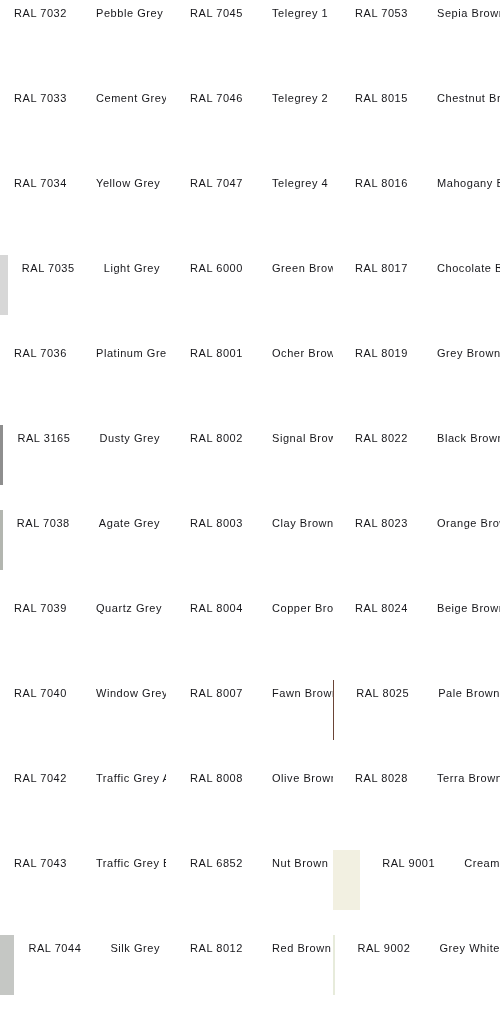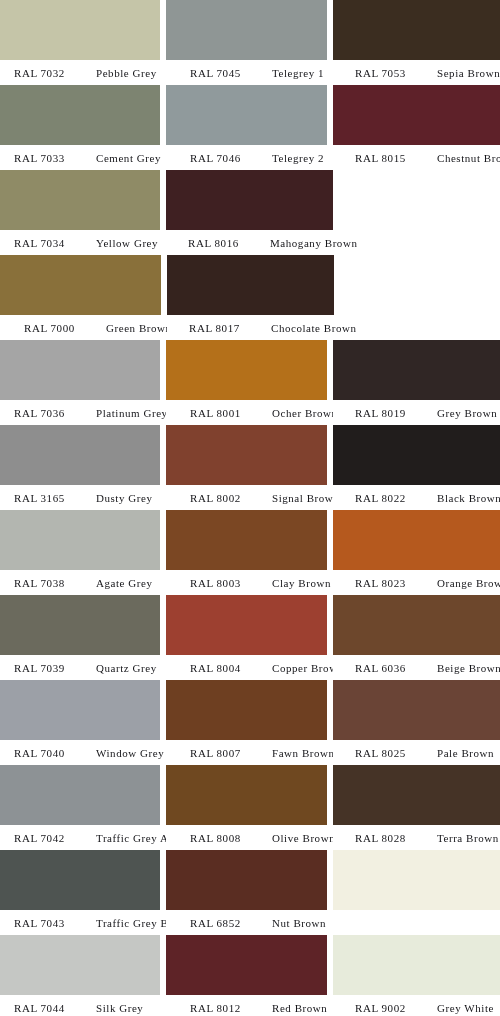--- a/index.html
+++ b/index.html
@@ -20,23 +20,22 @@
     position: relative;
   }
   .ral-row {
     display: flex;
     width: 500px;
     height: 85px;
     box-sizing: border-box;
   }
   .ral-cell {
     display: flex;
-    flex-direction: column;
+    flex-direction: row;
     box-sizing: border-box;
-    font-family: Liberation Serif, serif;
   }
   
   .ral-cell.col-0 {
     width: 160px;
     margin-right: 6px;
   }
   .ral-cell.col-1 {
     width: 161px;
     margin-right: 6px;
   }
@@ -126,33 +125,47 @@
       </div>
     </div>
     <div class="ral-row">
       <div class="ral-cell col-0">
         <div class="swatch" title="Yellow Grey" style="background: rgb(143, 139, 102);"></div>
         <div class="caption">
           <span class="caption-code">RAL 7034</span>
           <span class="caption-name">Yellow Grey</span>
         </div>
       </div>
+      <div class="ral-cell col-1">
+        <div class="swatch" title="Telegrey 4" style="background: rgb(215, 215, 215);"></div>
+        <div class="caption">
+          <span class="caption-code">RAL 7047</span>
+          <span class="caption-name">Telegrey 4</span>
+        </div>
+      </div>
       <div class="ral-cell col-2">
         <div class="swatch" title="Mahogany Brown" style="background: rgb(63, 32, 34);"></div>
         <div class="caption">
           <span class="caption-code">RAL 8016</span>
           <span class="caption-name">Mahogany Brown</span>
         </div>
       </div>
     </div>
     <div class="ral-row">
+      <div class="ral-cell col-0">
+        <div class="swatch" title="Light Grey" style="background: rgb(215, 215, 215);"></div>
+        <div class="caption">
+          <span class="caption-code">RAL 7035</span>
+          <span class="caption-name">Light Grey</span>
+        </div>
+      </div>
       <div class="ral-cell col-1">
         <div class="swatch" title="Green Brown" style="background: rgb(137, 112, 58);"></div>
         <div class="caption">
-          <span class="caption-code">RAL 7000</span>
+          <span class="caption-code">RAL 6000</span>
           <span class="caption-name">Green Brown</span>
         </div>
       </div>
       <div class="ral-cell col-2">
         <div class="swatch" title="Chocolate Brown" style="background: rgb(53, 35, 30);"></div>
         <div class="caption">
           <span class="caption-code">RAL 8017</span>
           <span class="caption-name">Chocolate Brown</span>
         </div>
       </div>
@@ -237,21 +250,21 @@
       <div class="ral-cell col-1">
         <div class="swatch" title="Copper Brown" style="background: rgb(157, 64, 48);"></div>
         <div class="caption">
           <span class="caption-code">RAL 8004</span>
           <span class="caption-name">Copper Brown</span>
         </div>
       </div>
       <div class="ral-cell col-2">
         <div class="swatch" title="Beige Brown" style="background: rgb(109, 71, 44);"></div>
         <div class="caption">
-          <span class="caption-code">RAL 6036</span>
+          <span class="caption-code">RAL 8024</span>
           <span class="caption-name">Beige Brown</span>
         </div>
       </div>
     </div>
     <div class="ral-row">
       <div class="ral-cell col-0">
         <div class="swatch" title="Window Grey" style="background: rgb(156, 160, 167);"></div>
         <div class="caption">
           <span class="caption-code">RAL 7040</span>
           <span class="caption-name">Window Grey</span>
@@ -305,20 +318,24 @@
       </div>
       <div class="ral-cell col-1">
         <div class="swatch" title="Nut Brown" style="background: rgb(90, 45, 34);"></div>
         <div class="caption">
           <span class="caption-code">RAL 6852</span>
           <span class="caption-name">Nut Brown</span>
         </div>
       </div>
       <div class="ral-cell col-2">
         <div class="swatch" title="Cream" style="background: rgb(242, 240, 225);"></div>
+        <div class="caption">
+          <span class="caption-code">RAL 9001</span>
+          <span class="caption-name">Cream</span>
+        </div>
       </div>
     </div>
     <div class="ral-row">
       <div class="ral-cell col-0">
         <div class="swatch" title="Silk Grey" style="background: rgb(197, 199, 196);"></div>
         <div class="caption">
           <span class="caption-code">RAL 7044</span>
           <span class="caption-name">Silk Grey</span>
         </div>
       </div>

